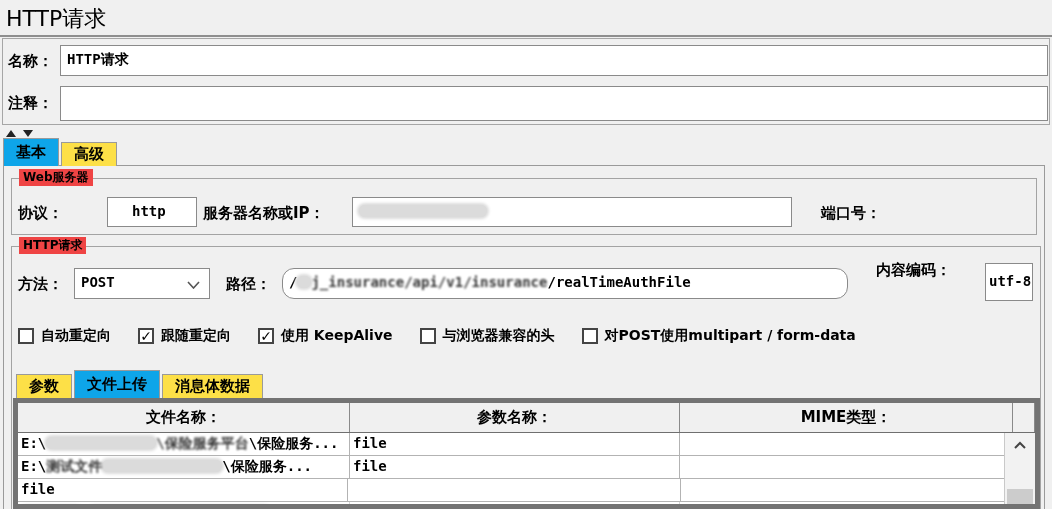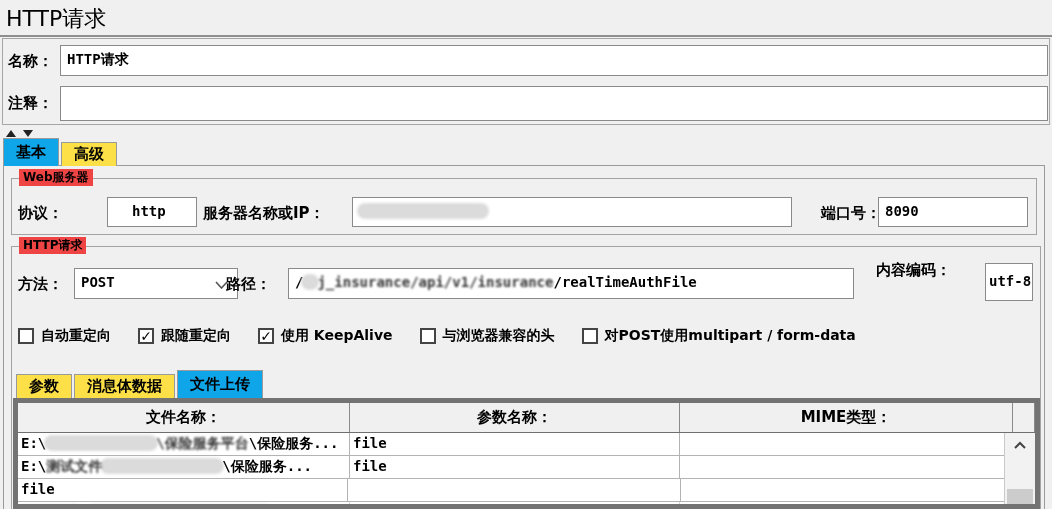--- a/index.html
+++ b/index.html
@@ -74,34 +74,33 @@
   <div class="panel"></div>
 
   <div class="fs" style="left:11px;top:178px;width:1026px;height:57px;">
     <span class="legend">Web服务器</span>
   </div>
   <div class="lbl" style="left:18px;top:204px;">协议：</div>
   <div class="inp" style="left:107px;top:197px;width:90px;height:30px;padding-left:24px;">http</div>
   <div class="lbl" style="left:203px;top:204px;">服务器名称或IP：</div>
   <div class="inp" style="left:352px;top:197px;width:440px;height:30px;"><span class="redact" style="width: 128px;"></span></div>
   <div class="lbl" style="left:801px;top:204px;margin-left:20px;">端口号：</div>
-  <div class="inp" style="left:878px;top:197px;width:150px;height:30px;">8090</div>
 
   <div class="fs" style="left:11px;top:246px;width:1030px;height:270px;">
     <span class="legend">HTTP请求</span>
   </div>
   <div class="lbl" style="left:18px;top:275px;">方法：</div>
-  <div class="inp select" style="left:74px;top:268px;width:164px;height:31px;">
+  <div class="inp select" style="left:74px;top:268px;width:136px;height:31px;">
     <span>POST</span>
     <svg class="sel-chev" width="13" height="8">
       <polyline points="1,1 6.5,7 12,1" fill="none" stroke="#555" stroke-width="1.6"></polyline>
     </svg>
   </div>
   <div class="lbl" style="left:226px;top:275px;">路径：</div>
-  <div class="inp" style="left:288px;top:268px;width:566px;height:31px;"><span>/</span><span class="redact" style="width: 14px;"></span><span class="smudge">j_insurance/api/v1/insurance</span><span>/realTimeAuthFile</span></div>
+  <div class="inp" style="left:282px;top:268px;width:566px;height:31px;border-radius:12px;"><span>/</span><span class="redact" style="width: 14px;"></span><span class="smudge">j_insurance/api/v1/insurance</span><span>/realTimeAuthFile</span></div>
   <div class="lbl" style="left:876px;top:261px;">内容编码：</div>
   <div class="inp" style="left:985px;top:263px;width:48px;height:38px;padding:9px 3px;">utf-8</div>
 
   <div class="cbrow" id="cb-row">
       <div class="cbitem">
         <span class="cbbox"></span>
         <span>自动重定向</span>
       </div>
       <div class="cbitem">
         <span class="cbbox">✓</span>
@@ -116,22 +115,22 @@
         <span>与浏览器兼容的头</span>
       </div>
       <div class="cbitem">
         <span class="cbbox"></span>
         <span>对POST使用multipart / form-data</span>
       </div>
     </div>
 
   <div class="tabs" style="left:16px;top:369px;height:29px;" id="sub-tabs">
       <div class="tab">参数</div>
+      <div class="tab active">文件上传</div>
       <div class="tab">消息体数据</div>
-      <div class="tab active">文件上传</div>
     </div>
 
   <div class="twrap">
     <div class="thead" id="thead">
         <div class="th c1">文件名称：</div>
         <div class="th c2">参数名称：</div>
         <div class="th c3">MIME类型：</div>
         <div class="th th-sliver"></div>
       </div>
     <div id="tbody">

